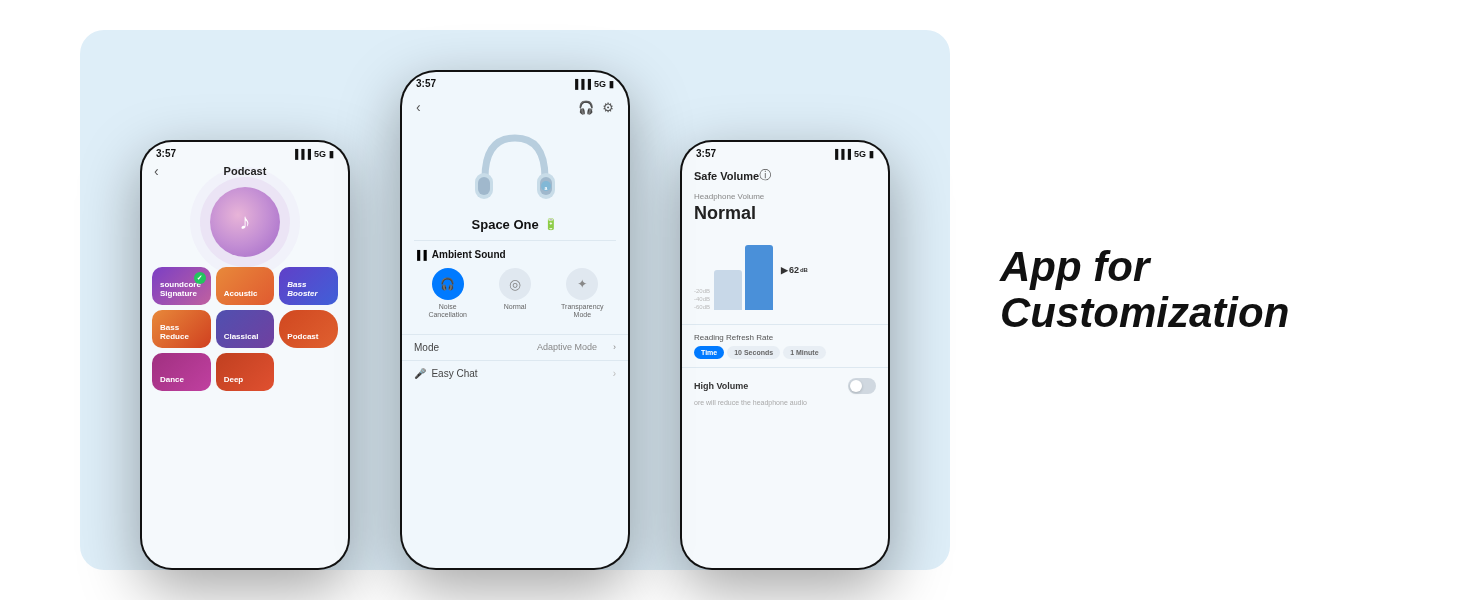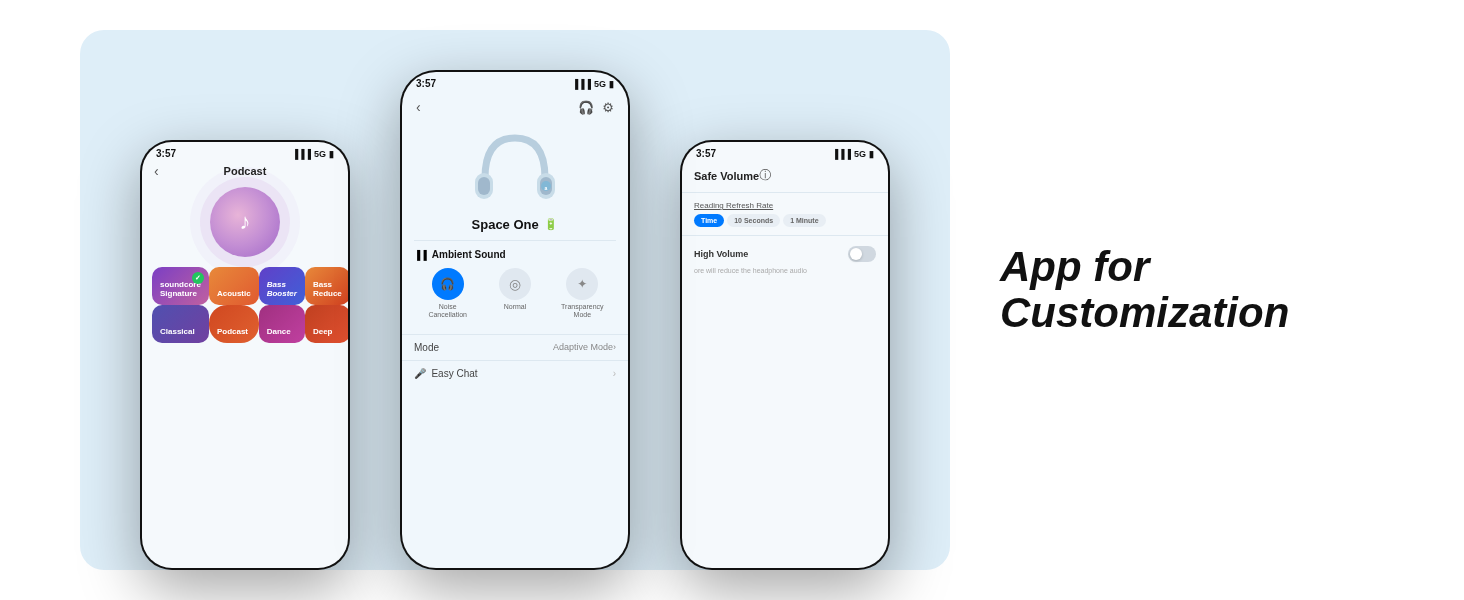--- a/index.html
+++ b/index.html
@@ -148,21 +148,22 @@
       box-shadow: 0 0 0 10px rgba(200,150,220,0.15), 0 0 0 20px rgba(200,150,220,0.07);
     }
 
     .music-note-icon {
       color: white;
       font-size: 22px;
     }
 
     .eq-grid {
       display: grid;
-      grid-template-columns: 1fr 1fr 1fr 1fr;
+      grid-template-columns: 1fr 1fr 1fr;
+      gap: 5px;
       padding: 6px 10px;
     }
 
     .eq-tile {
       border-radius: 10px;
       padding: 7px 8px;
       font-size: 8px;
       font-weight: 600;
       color: white;
       position: relative;
@@ -320,21 +321,21 @@
 
     .mode-row {
       display: flex;
       justify-content: space-between;
       align-items: center;
       padding: 7px 12px;
       border-top: 1px solid #dde8f0;
     }
 
     .mode-label { font-size: 10px; color: #444; }
-    .mode-value { font-size: 9px; color: #888; display: flex; align-items: center; gap: 0; }
+    .mode-value { font-size: 9px; color: #888; display: flex; align-items: center; gap: 16px; }
 
     .easy-chat-row {
       display: flex;
       justify-content: space-between;
       align-items: center;
       padding: 7px 12px;
       border-top: 1px solid #dde8f0;
     }
 
     .easy-chat-label { font-size: 10px; color: #444; display: flex; align-items: center; gap: 5px; }
@@ -399,21 +400,21 @@
       display: flex;
       align-items: center;
       gap: 1px;
       margin-left: 4px;
       align-self: center;
     }
 
     .divider-line { height: 1px; background: #dde8f0; margin: 4px 0; }
 
     .refresh-rate-section { padding: 4px 12px; }
-    .refresh-label { font-size: 8px; color: #555; margin-bottom: 4px; text-decoration: underline; }
+    .refresh-label { font-size: 8px; color: #555; margin-bottom: 4px; }
 
     .time-tabs {
       display: flex;
       gap: 3px;
     }
 
     .time-tab {
       padding: 3px 7px;
       border-radius: 12px;
       font-size: 7px;
@@ -627,20 +628,40 @@
               <span>5G</span>
               <span>▮</span>
             </div>
           </div>
 
           <div class="right-header">
             <span class="right-title">Safe Volume</span>
             <span class="info-icon">ⓘ</span>
           </div>
 
+          <div class="volume-section">
+            <div class="hp-volume-label">Headphone Volume</div>
+            <div class="normal-text">Normal</div>
+            <div class="volume-bar-area">
+              <div class="vol-scale">
+                <span>-20dB</span>
+                <span>-40dB</span>
+                <span>-60dB</span>
+              </div>
+              <div class="bars-container">
+                <div class="vol-bar bar1"></div>
+                <div class="vol-bar bar2"></div>
+              </div>
+              <div class="db-label">
+                <span>▶</span>
+                <span>62</span>
+                <sup style="font-size:6px;">dB</sup>
+              </div>
+            </div>
+          </div>
 
           <div class="divider-line"></div>
 
           <div class="refresh-rate-section">
             <div class="refresh-label">Reading Refresh Rate</div>
             <div class="time-tabs">
               <div class="time-tab active">Time</div>
               <div class="time-tab inactive">10 Seconds</div>
               <div class="time-tab inactive">1 Minute</div>
             </div>

